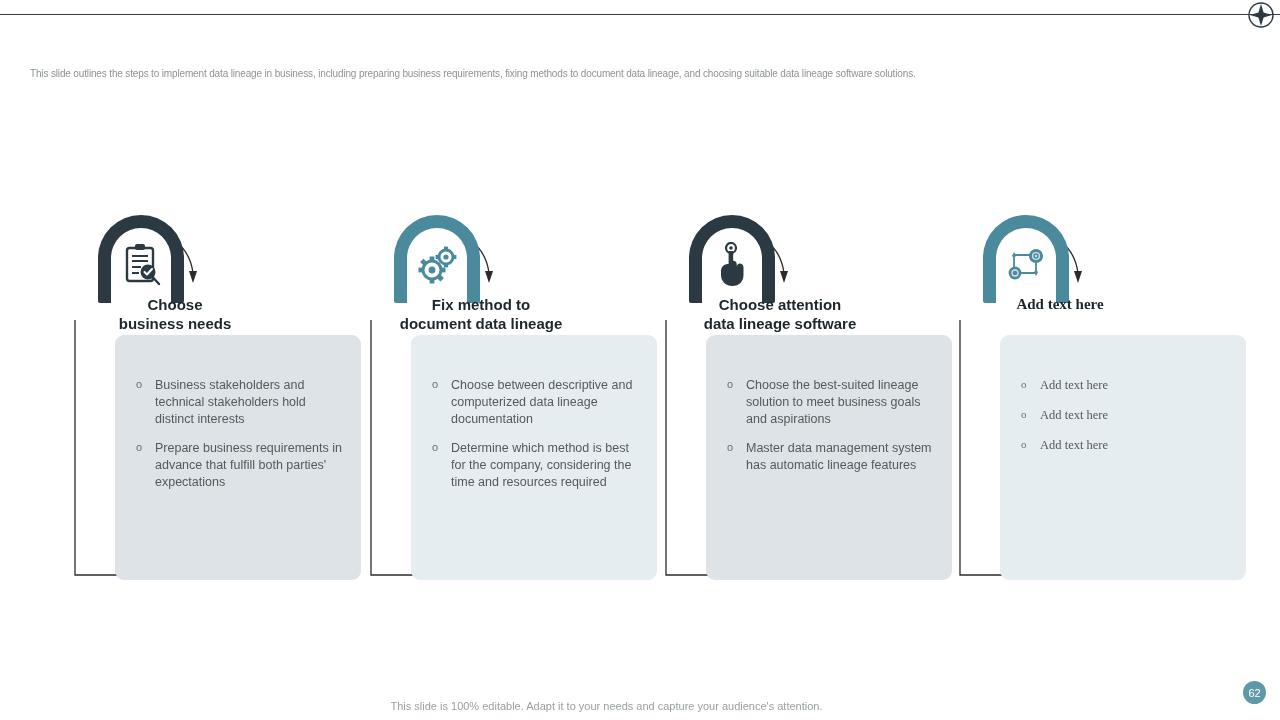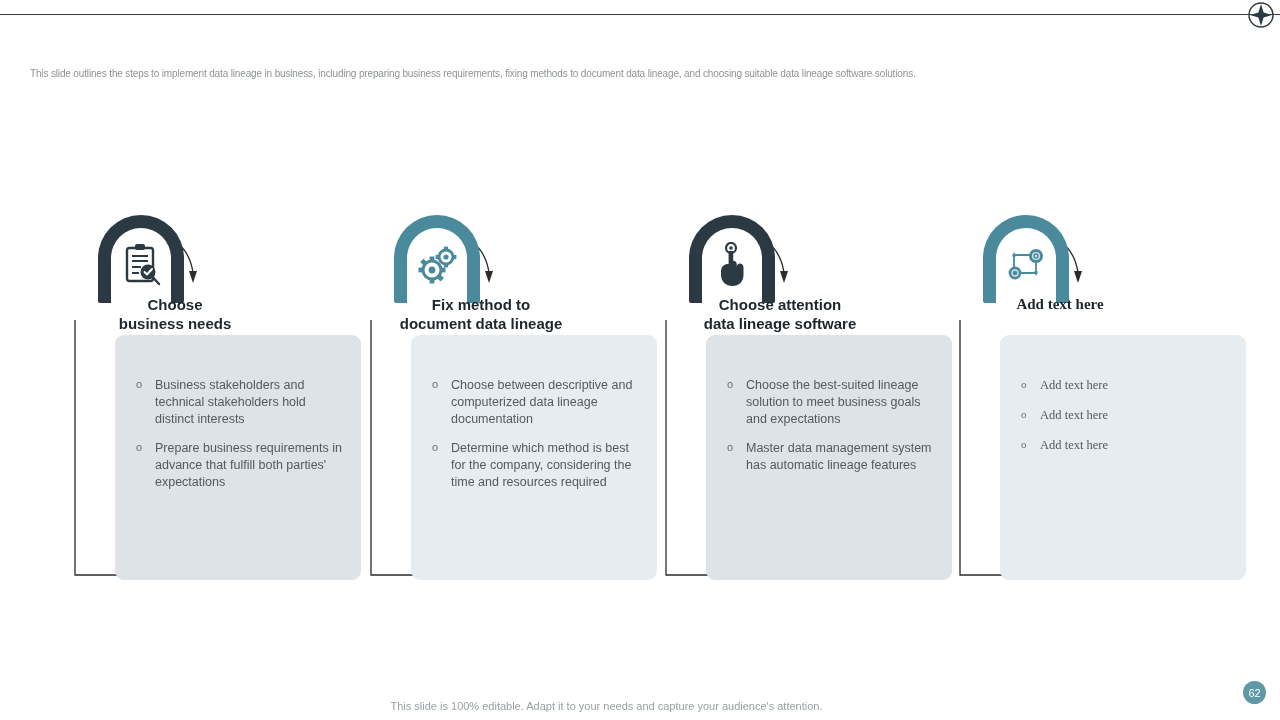--- a/index.html
+++ b/index.html
@@ -246,21 +246,21 @@
             <path d="M16.6 22 C12 22 9 24.5 9 29.5 L9 33 C9 39.5 14 44 20.5 44 C27 44 31.5 39.5 31.5 33 L31.5 25.5 C31.5 23 29.8 21.6 28 21.6 C26.2 21.6 24.8 23 24.8 25 L24.8 22.5 C24.8 20 23.2 18.8 21.4 18.8 C20 18.8 18.9 19.5 18.4 20.6 Z" fill="#2b3a42"></path>
           </svg>
         </div>
       </div>
       <div class="heading">
         <div>Choose attention</div>
         <div>data lineage software</div>
       </div>
       <div class="card gray">
         <ul class="bullets">
-          <li>Choose the best-suited lineage solution to meet business goals and expectations</li>
+          <li>Choose the best-suited lineage solution to meet business goals and aspirations</li>
           <li>Master data management system has automatic lineage features</li>
         </ul>
       </div>
     </div>
 
     <div class="col col4">
       <div class="frame">
         <svg width="266" height="275" viewBox="0 0 266 275">
           <path d="M30 0 C30 -14 18 -18 10 -6 L10 255 L258 255 L258 115" fill="none" stroke="#2b2b2b" stroke-width="1.3"></path>
           <circle cx="258" cy="115" r="4.5" fill="#111"></circle>

